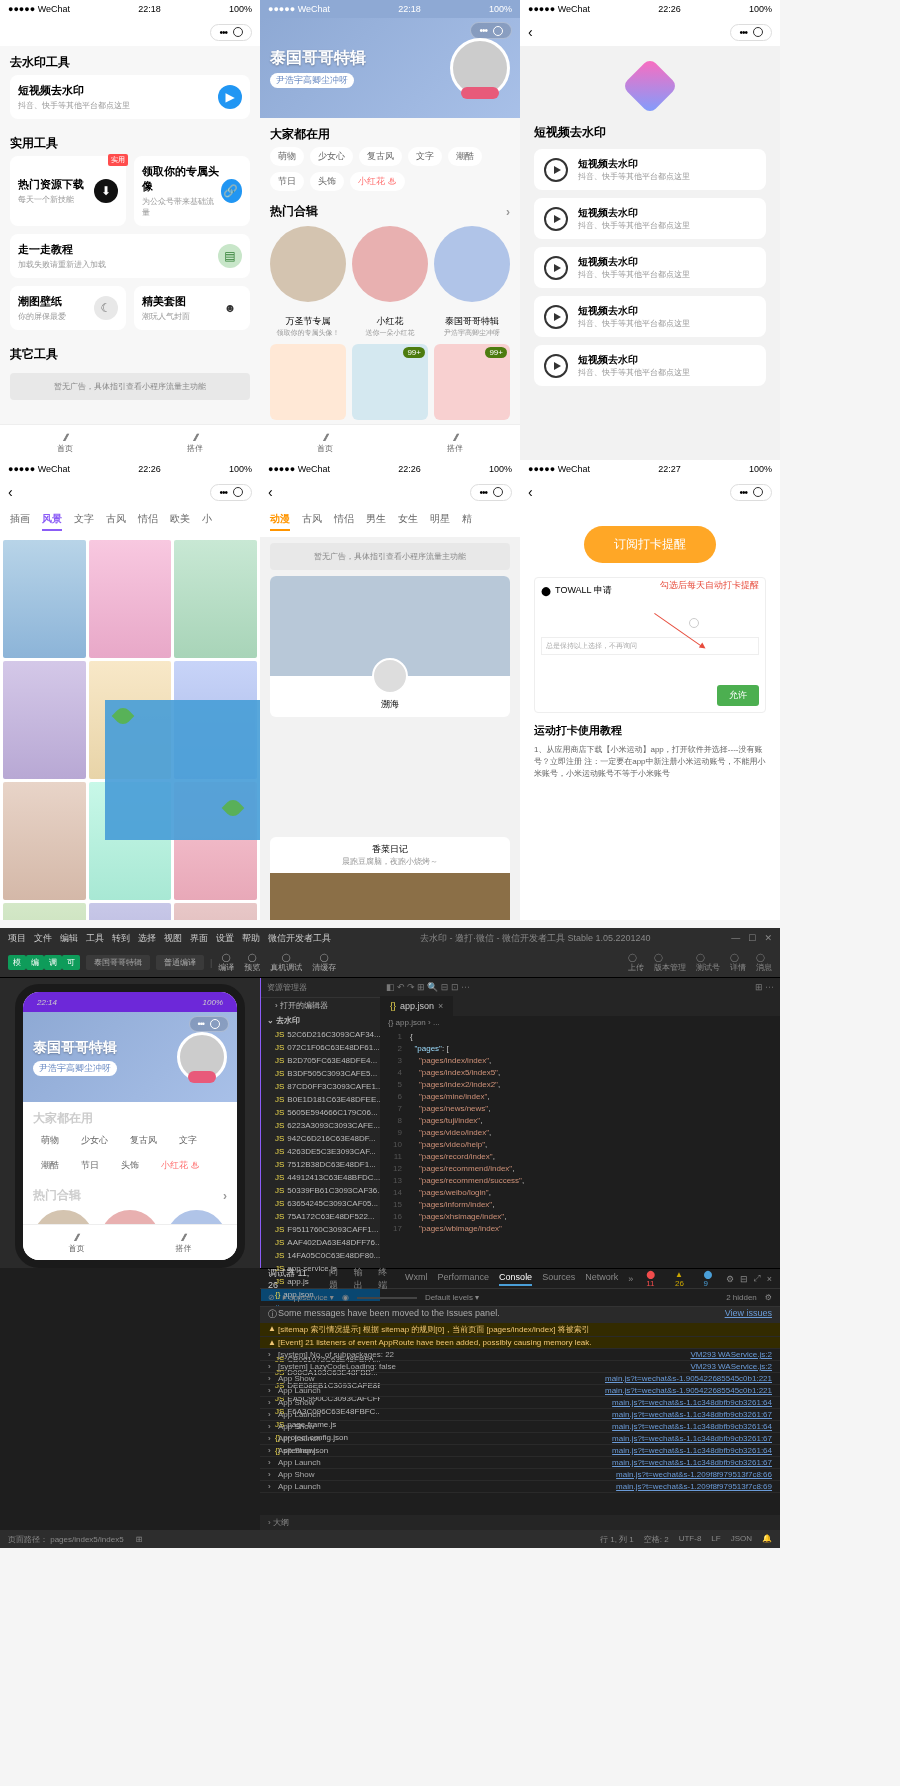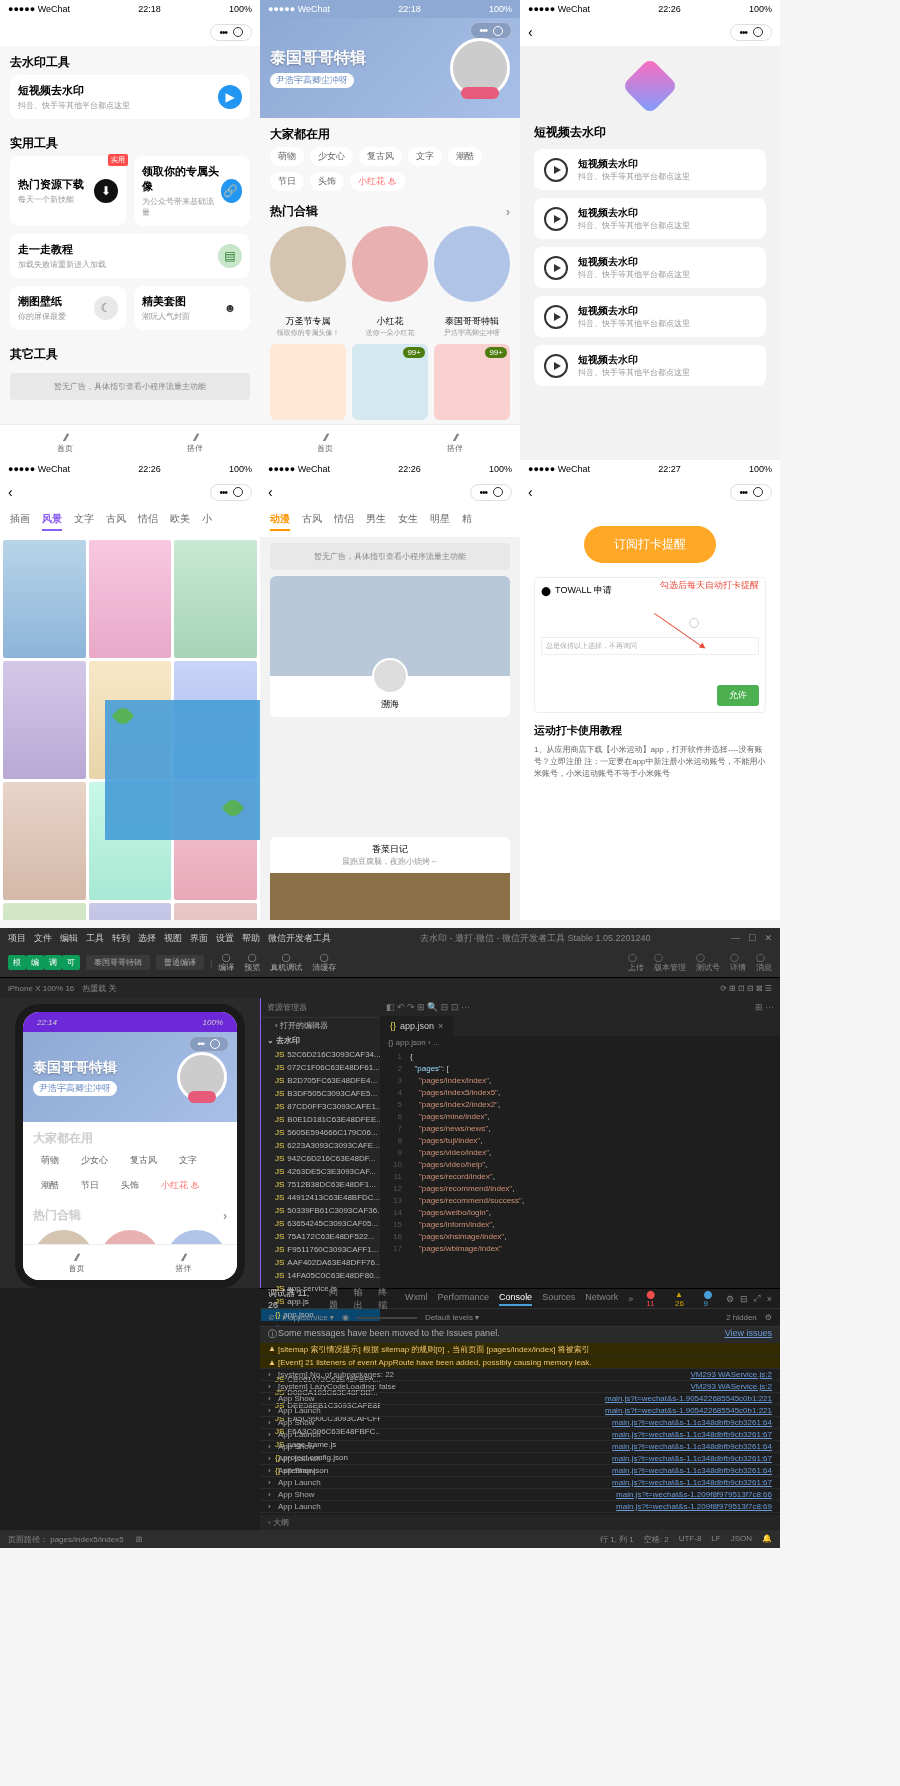--- a/index.html
+++ b/index.html
@@ -481,25 +481,20 @@
         <span style="text-align: center;">◯<br>真机调试</span>
         <span style="text-align: center;">◯<br>清缓存</span>
       </span>
     <div class="tb-right" id="ide-acts-r">
         <span>◯<br>上传</span>
         <span>◯<br>版本管理</span>
         <span>◯<br>测试号</span>
         <span>◯<br>详情</span>
         <span>◯<br>消息</span>
       </div>
-  </div>
-  <div class="ide-sub">
-    <span>iPhone X 100% 16</span>
-    <span>热重载 关</span>
-    <span style="margin-left:auto">⟳ ⊞ ⊡ ⊟ ⊠ ☰</span>
   </div>
   <div class="ide-body">
     <div class="sim-col">
       <div class="sim-phone">
         <div class="status-bar">
           <span>22:14</span>
           <span style="margin-left:auto">100%</span>
         </div>
         <div class="banner" style="height:90px">
           <div class="nav-capsule" style="position:absolute;top:4px;right:8px;background:rgba(0,0,0,.15);border-color:rgba(255,255,255,.3);color:#fff">

